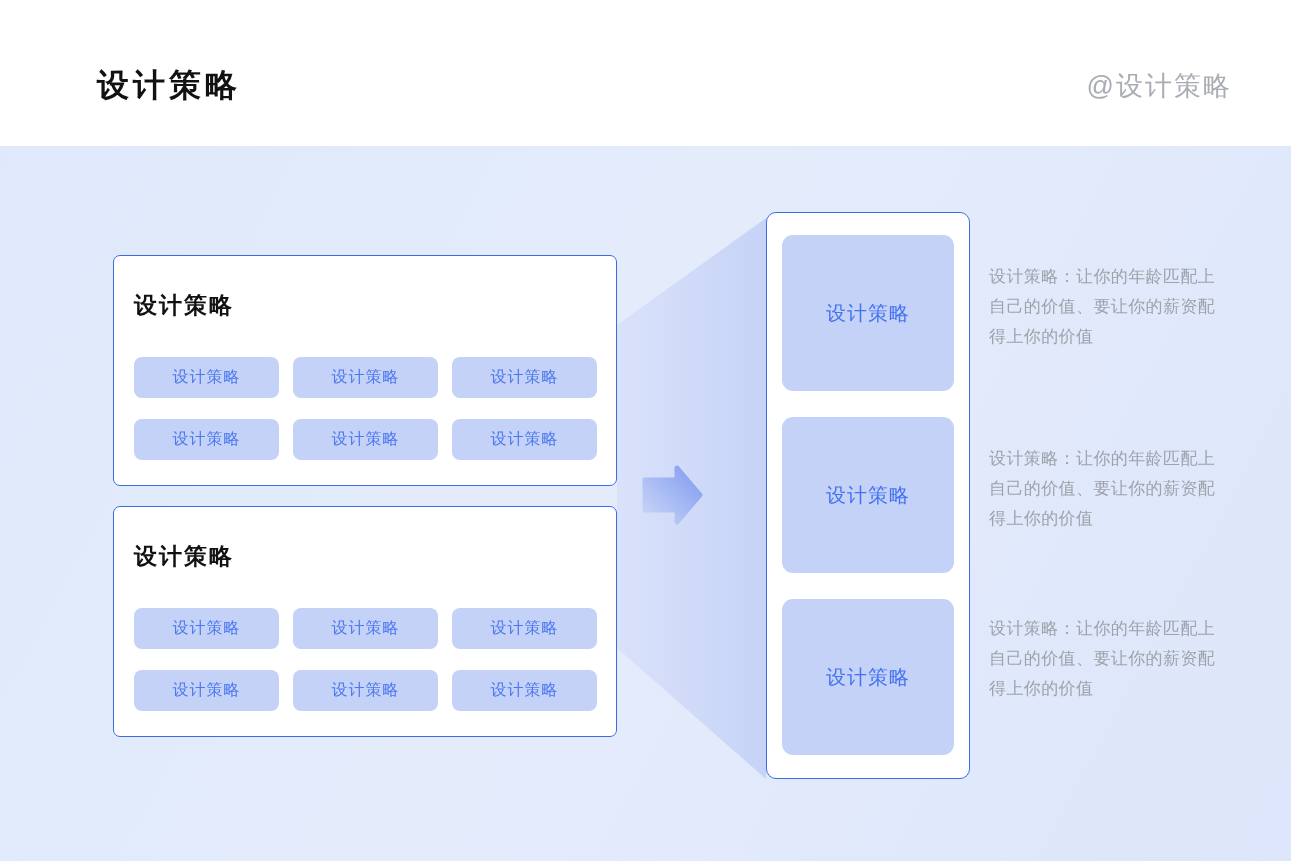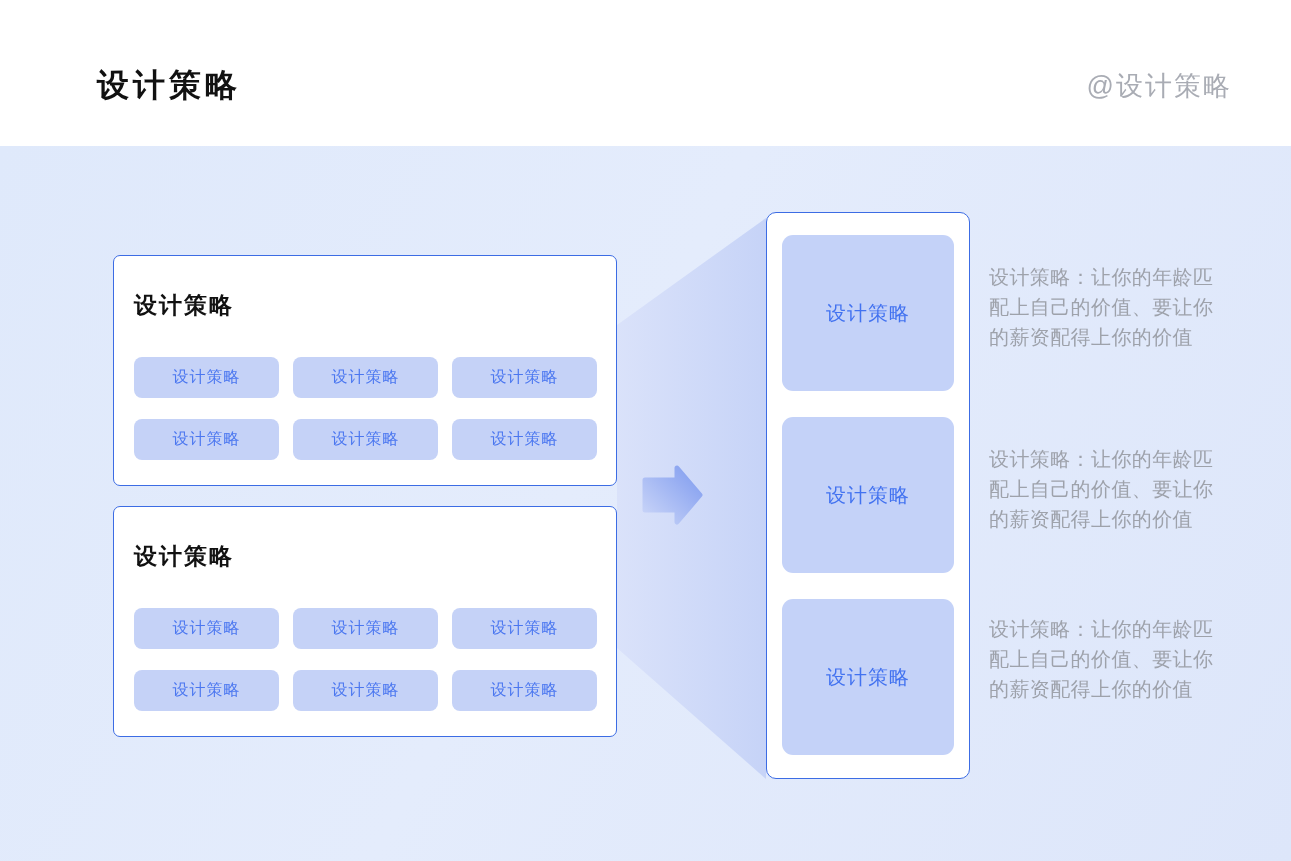--- a/index.html
+++ b/index.html
@@ -116,21 +116,21 @@
     align-items: center;
     justify-content: center;
     cursor: pointer;
   }
 
   
   .desc {
     position: absolute;
     left: 989px;
     width: 240px;
-    font-size: 20px;
+    font-size: 17px;
     line-height: 30px;
     letter-spacing: 0.4px;
     color: #9EA2AB;
     z-index: 2;
   }
   .desc-1 { top: 262px; }
   .desc-2 { top: 444px; }
   .desc-3 { top: 614px; }
 </style>
 </head>

